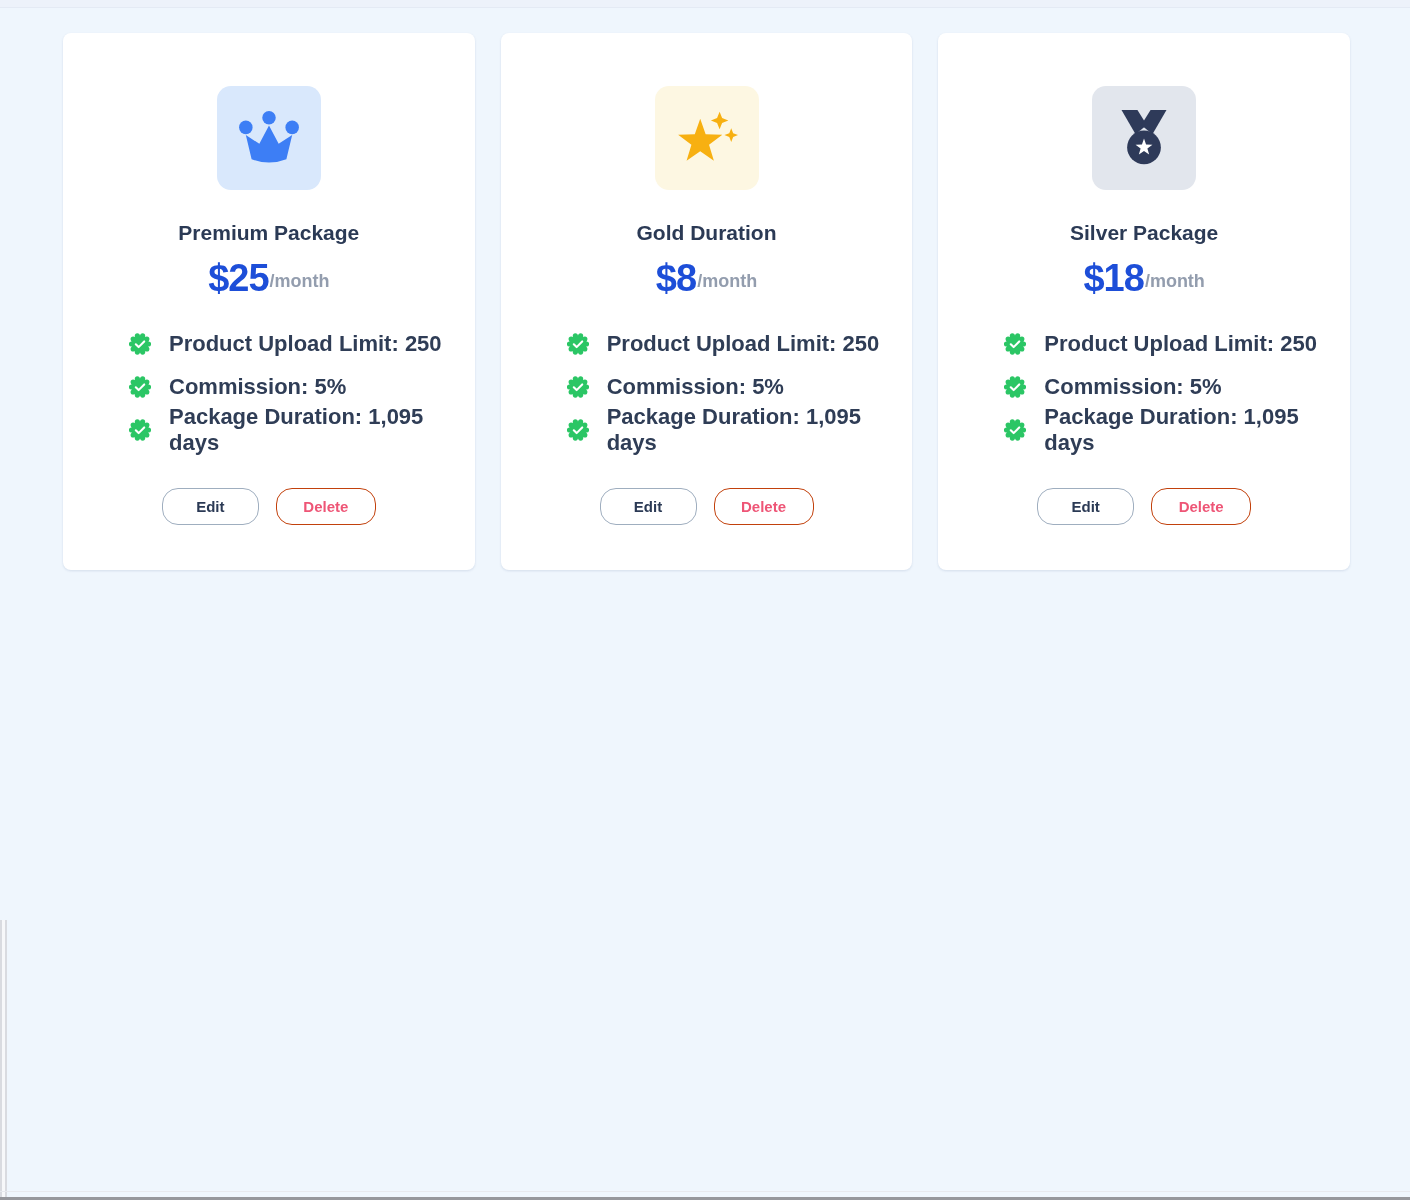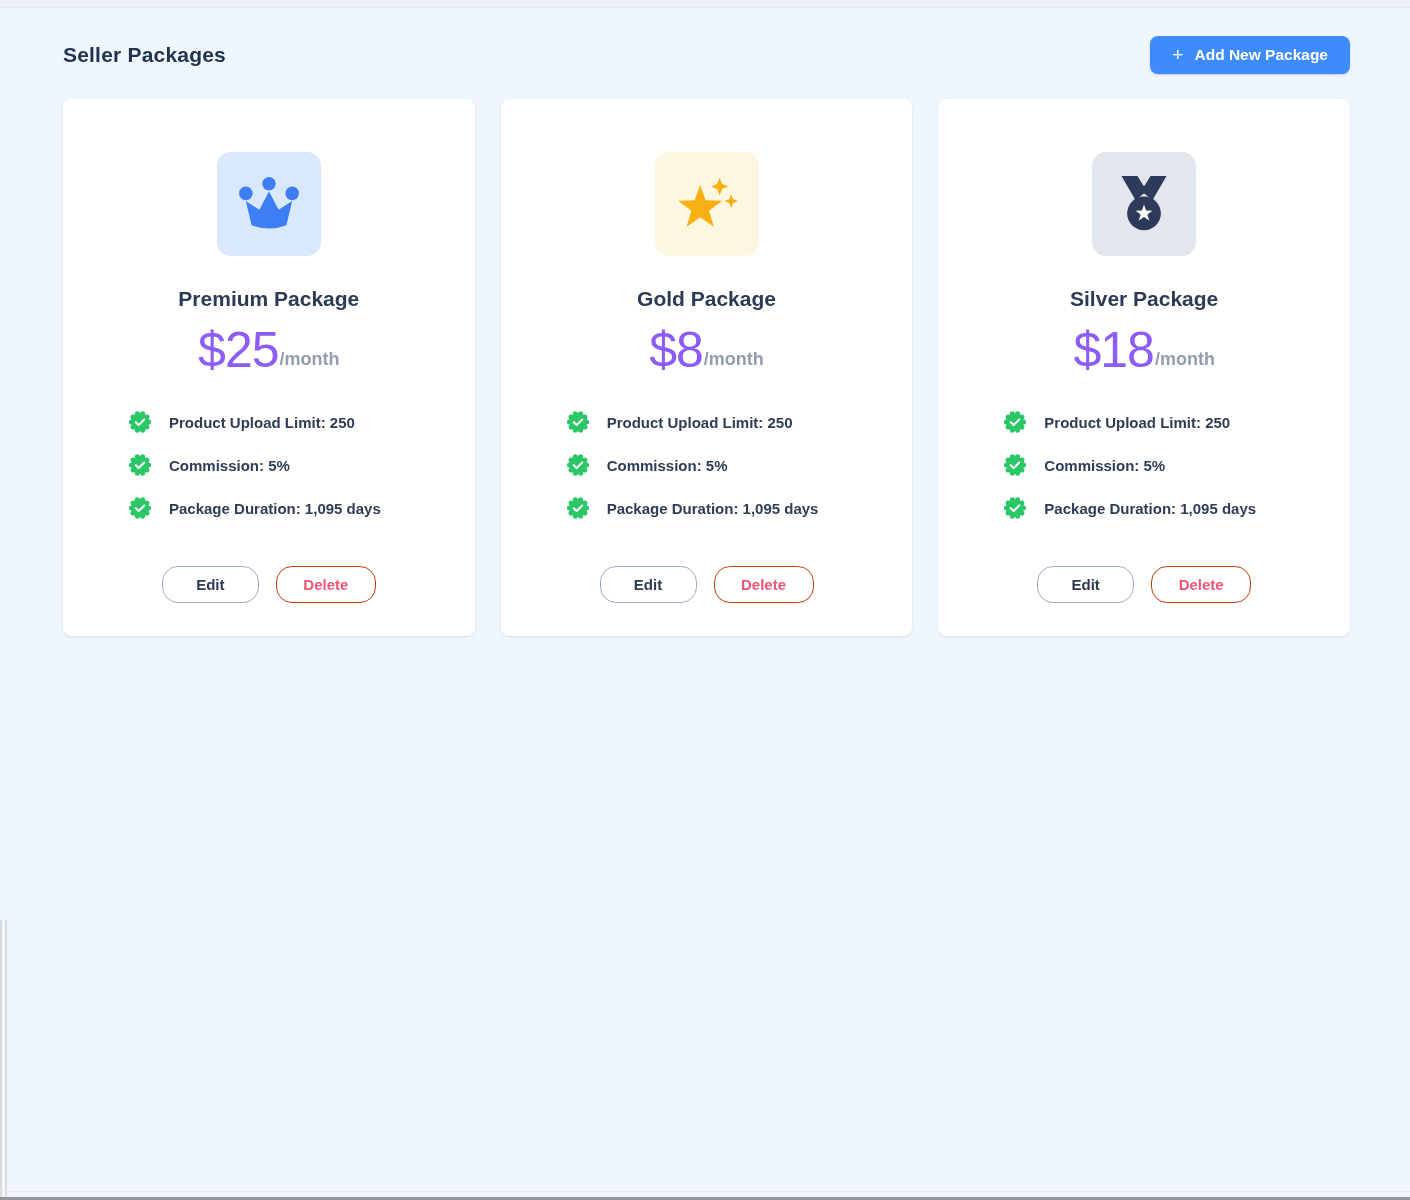--- a/index.html
+++ b/index.html
@@ -47,27 +47,27 @@
     width:104px; height:104px; border-radius:14px;
     display:flex; align-items:center; justify-content:center;
   }
   .icon-premium { background:#d9e8fc; }
   .icon-gold    { background:#fdf7e2; }
   .icon-silver  { background:#e2e6ed; }
 
   .pkg-name { font-size:21px; font-weight:700; color:#2b3a55; margin-top:31px; }
 
   .price-row { margin-top:14px; display:flex; align-items:flex-end; justify-content:center; }
-  .price  { font-size:50px; font-weight:400; color:#8b5cf6; letter-spacing:-1px; line-height:1; }
+  .price  { font-size:38px; font-weight:700; color:#1d4ed8; letter-spacing:-1px; line-height:1; }
   .period { font-size:18px; font-weight:600; color:#939dae; margin-left:1px; margin-bottom:5px; }
 
   .features { list-style:none; width:100%; padding-left:66px; margin-top:36px; }
   .feature  { display:flex; align-items:center; gap:18px; height:22px; margin-bottom:21px; }
   .badge    { width:22px; height:22px; flex:0 0 22px; display:flex; }
-  .feature-text { font-size:15px; font-weight:600; color:#2f3d56; }
+  .feature-text { font-size:22px; font-weight:600; color:#2f3d56; }
 
   .actions { display:flex; gap:17px; margin-top:26px; }
   .actions button {
     height:37px; border-radius:16px; background:#fff; cursor:pointer;
     font-family:inherit; font-size:15px; font-weight:600;
   }
   .btn-edit   { width:97px;  border:1px solid #9faebf; color:#2b3a55; }
   .btn-delete { width:100px; border:1px solid #c2410c; color:#ee5576; }
 
   svg { display:block; }
@@ -110,27 +110,20 @@
       </g>
       <path d="M7.4 12.3 l3.1 3.1 l6.1 -6.2" fill="none" stroke="#ffffff" stroke-width="2.3" stroke-linecap="round" stroke-linejoin="round"></path>
     </symbol>
   </defs>
 </svg>
 
 <div class="top-strip"></div>
 
 <div class="container">
 
-  <div class="header-row">
-    <h1 class="page-title">Seller Packages</h1>
-    <button class="add-btn">
-      <span class="plus-glyph">+</span>
-      <span>Add New Package</span>
-    </button>
-  </div>
 
   <div class="cards-row">
 
     <div class="card">
       <div class="icon-box icon-premium">
         <svg width="62" height="56" fill="#3d7ef5">
             <use href="#ic-crown"></use>
           </svg>
       </div>
       <h3 class="pkg-name">Premium Package</h3>
@@ -169,21 +162,21 @@
         <button class="btn-delete">Delete</button>
       </div>
     </div>
 
     <div class="card">
       <div class="icon-box icon-gold">
         <svg width="64" height="62" fill="#f7b011">
             <use href="#ic-star"></use>
           </svg>
       </div>
-      <h3 class="pkg-name">Gold Package</h3>
+      <h3 class="pkg-name">Gold Duration</h3>
       <div class="price-row">
         <span class="price">$8</span>
         <span class="period">/month</span>
       </div>
       <ul class="features">
         <li class="feature">
           <span class="badge">
               <svg width="22" height="22">
                 <use href="#ic-check-badge"></use>
               </svg>

